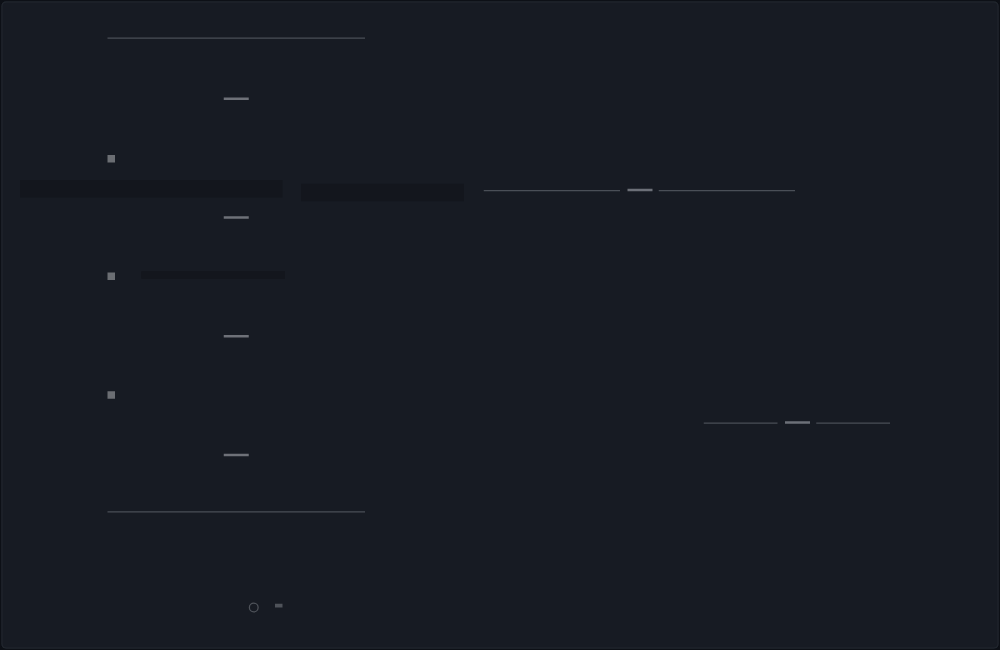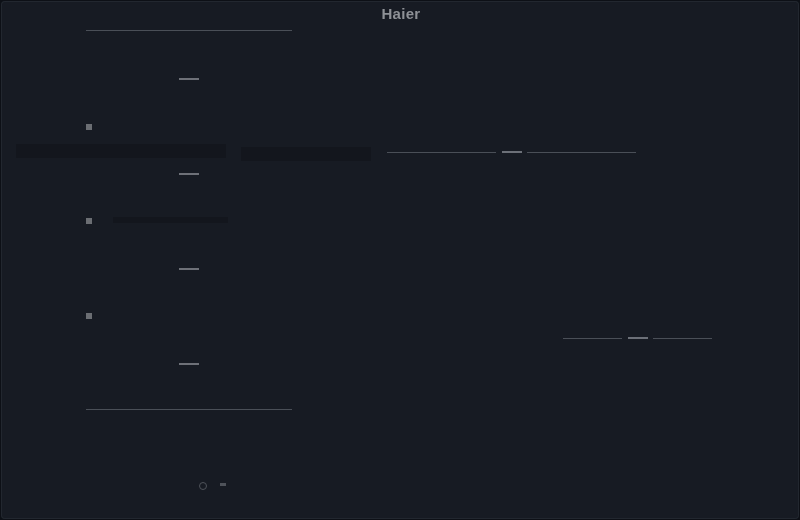--- a/index.html
+++ b/index.html
@@ -20,21 +20,20 @@
   .pwr {
     position:absolute; width:6px; height:6px; border:1px solid #4f535a; border-radius:50%;
   }
   .lock { position:absolute; width:6px; height:3px; background:#4f535a; }
 </style>
 </head>
 <body>
 
 <div class="panel">
 
-  <div class="brand">Haier</div>
 
   <div class="line" style="left:85px; top:29px; width:206px;"></div>
 
   <div class="dash" style="left:178px; top:77px;"></div>
 
   <div class="sq" style="left:85px; top:123px;"></div>
   <div class="faint-strip" style="left:15px; top:143px; width:210px;"></div>
   <div class="faint-strip" style="left:240px; top:146px; width:130px;"></div>
   <div class="dash" style="left:178px; top:172px;"></div>
 

